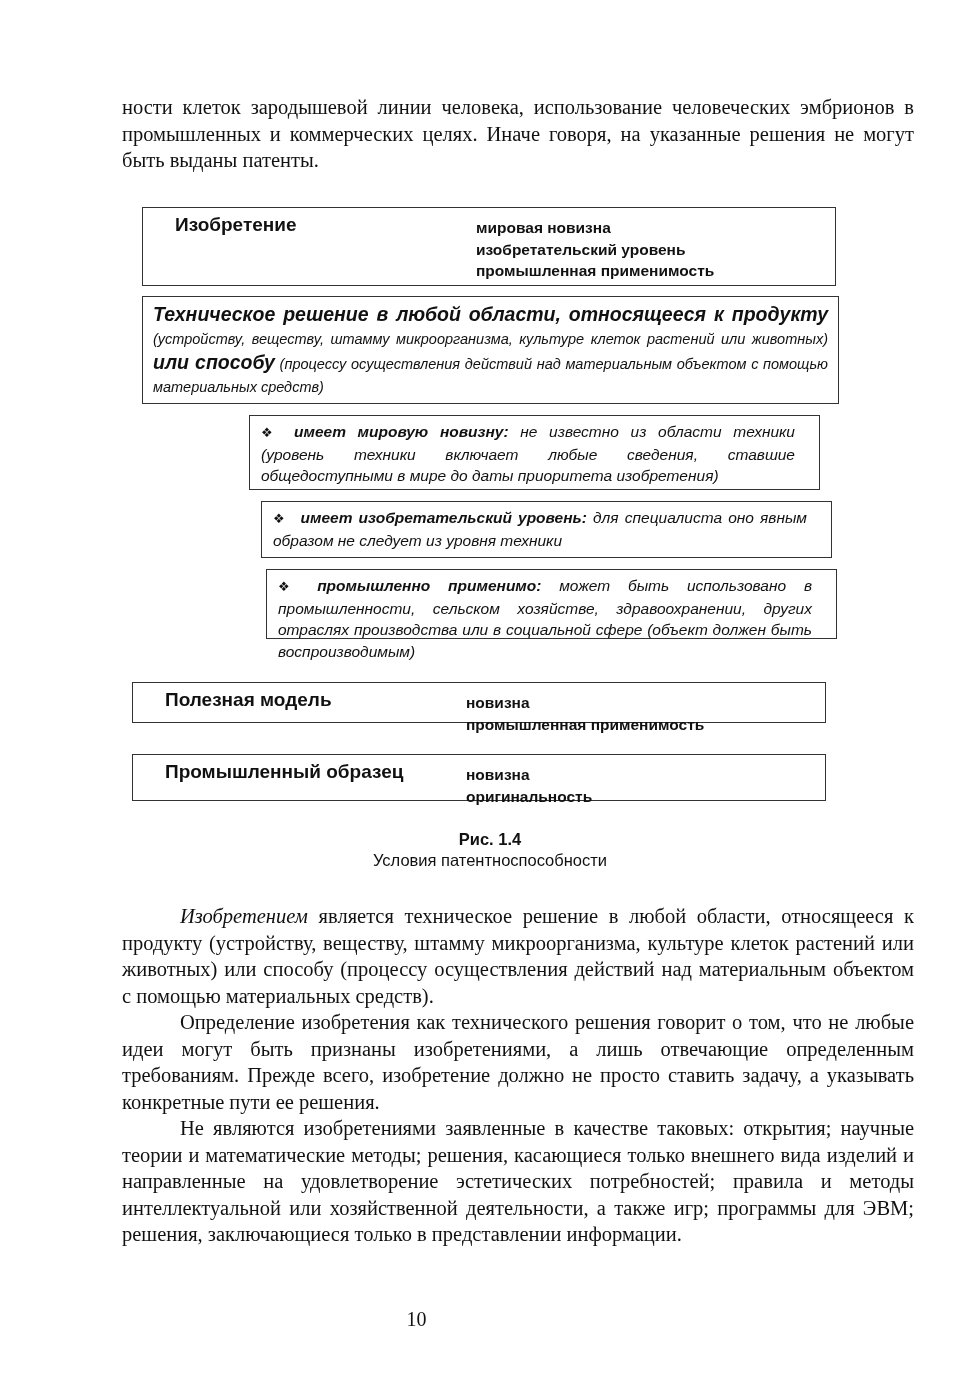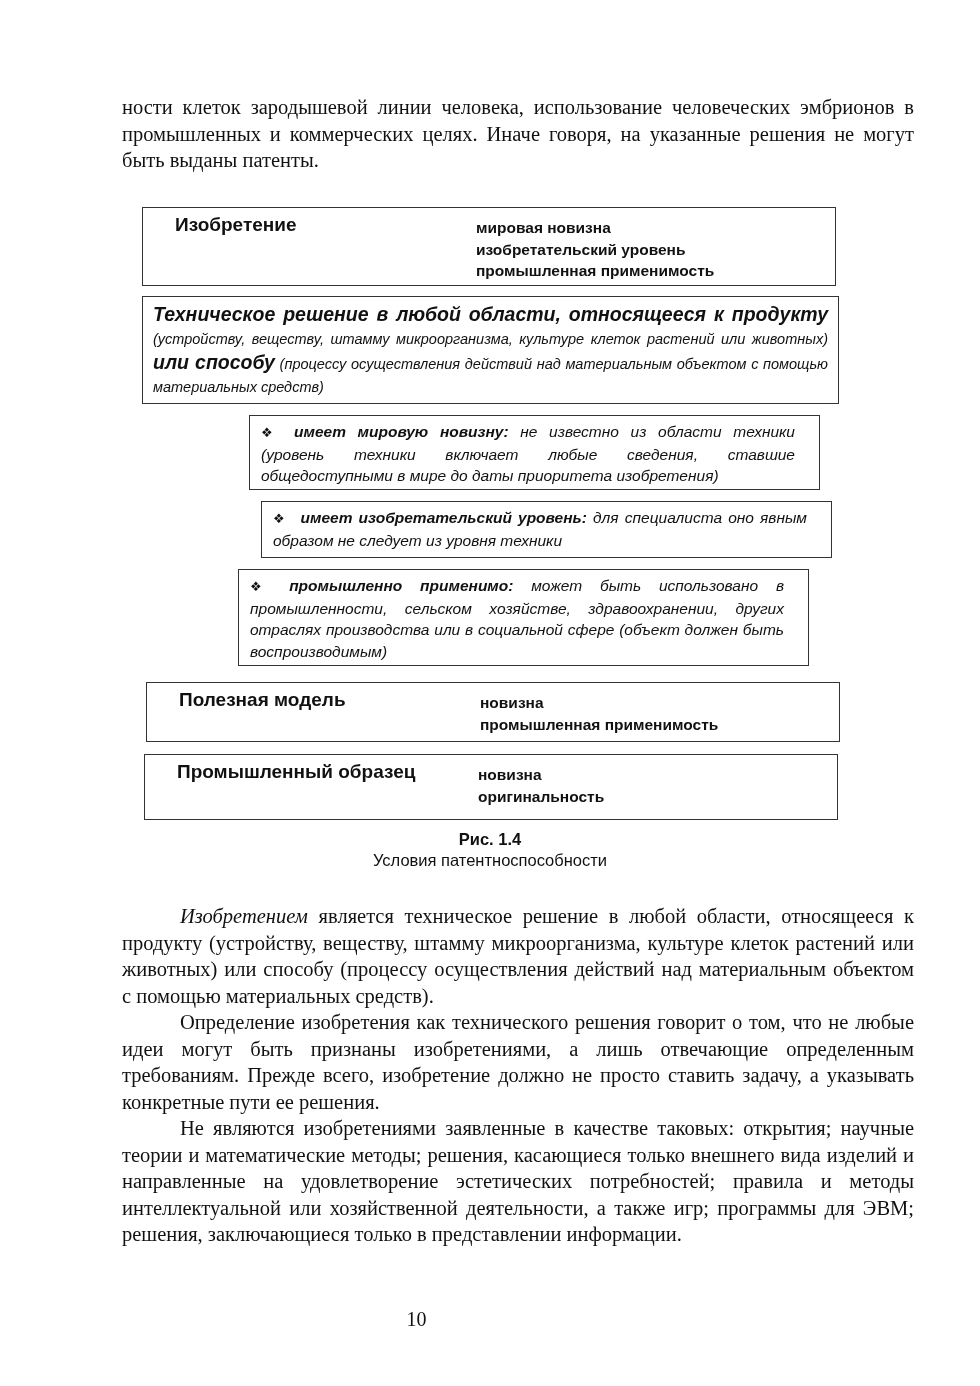--- a/index.html
+++ b/index.html
@@ -52,33 +52,33 @@
 </div>
 
 <div class="box crit-box" style="left:249px; top:415px; width:571px; height:75px;">
   <span class="bullet">❖</span><span class="term">имеет мировую новизну:</span><span> не известно из области техники (уровень техники включает любые сведения, ставшие общедоступными в мире до даты приоритета изобретения)</span>
 </div>
 
 <div class="box crit-box" style="left:249px; top:501px; width:571px; height:57px;margin-left:12px;">
   <span class="bullet">❖</span><span class="term">имеет изобретательский уровень:</span><span> для специалиста оно явным образом не следует из уровня техники</span>
 </div>
 
-<div class="box crit-box" style="left:238px; top:569px; width:571px; height:97px;">
+<div class="box crit-box" style="left:266px; top:569px; width:571px; height:70px;">
   <span class="bullet">❖</span><span class="term">промышленно применимо:</span><span> может быть использовано в промышленности, сельском хозяйстве, здравоохранении, других отраслях производства или в социальной сфере (объект должен быть воспроизводимым)</span>
 </div>
 
-<div class="box" style="left:146px; top:682px; width:694px; height:60px;text-decoration:underline;">
+<div class="box" style="left:132px; top:682px; width:694px; height:41px;text-decoration:underline;">
   <div class="cat-title" style="top:6px;">Полезная модель</div>
   <div class="cat-list" style="top:9px;">
     <div>новизна</div>
     <div>промышленная применимость</div>
   </div>
 </div>
 
-<div class="box" style="left:144px; top:754px; width:694px; height:66px;">
+<div class="box" style="left:132px; top:754px; width:694px; height:47px;">
   <div class="cat-title" style="top:6px;">Промышленный образец</div>
   <div class="cat-list" style="top:9px;">
     <div>новизна</div>
     <div>оригинальность</div>
   </div>
 </div>
 
 <div class="caption fig-num">Рис. 1.4</div>
 <div class="caption fig-title">Условия патентноспособности</div>
 

